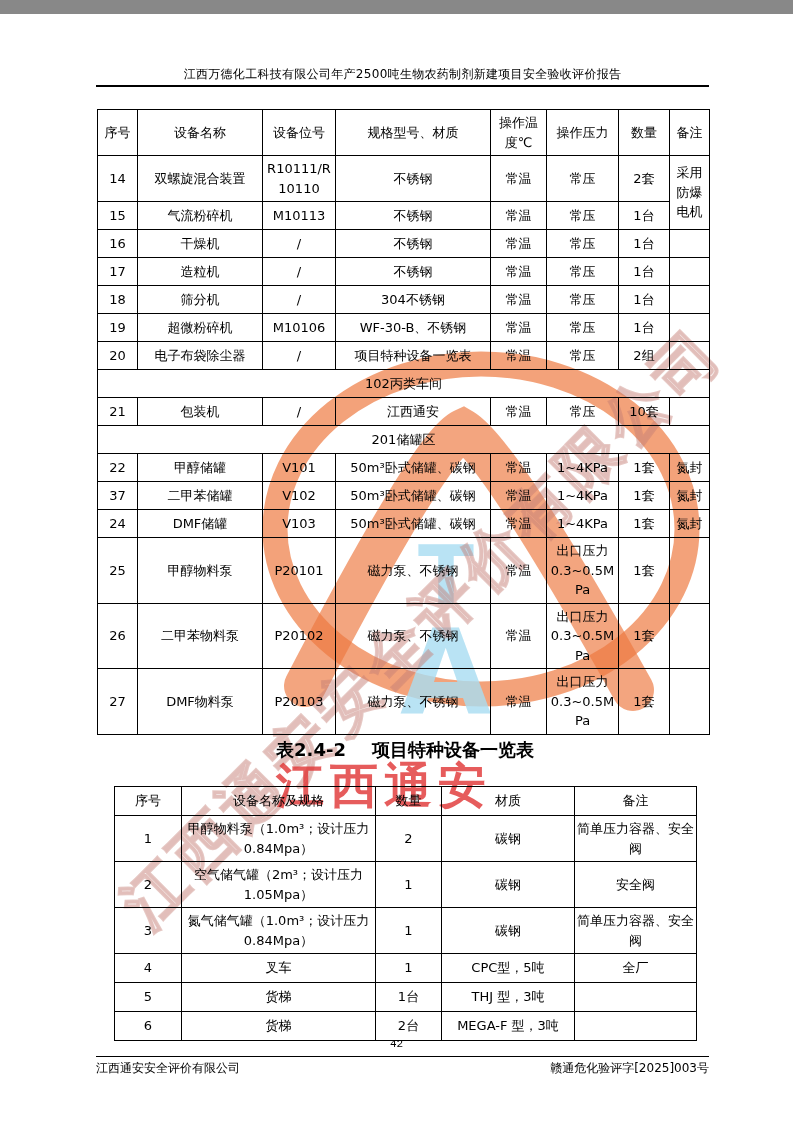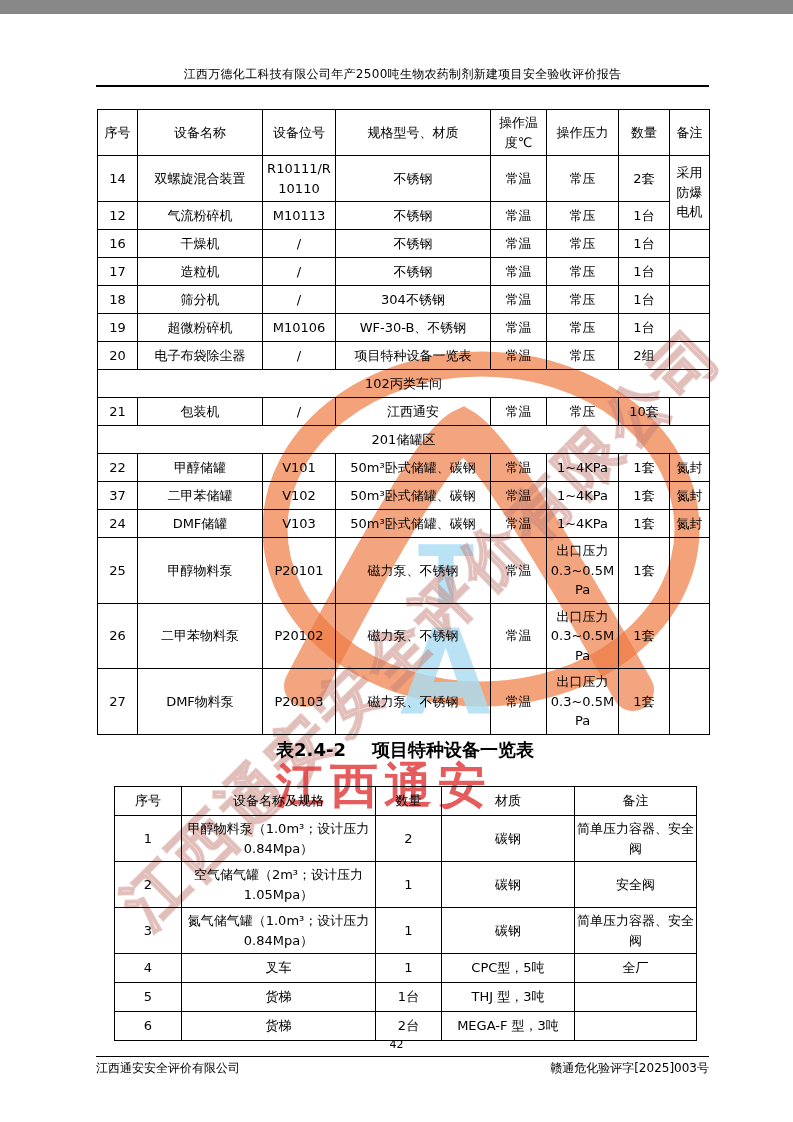--- a/index.html
+++ b/index.html
@@ -39,21 +39,21 @@
     position:absolute;left:103px;top:712px;font-size:19px;font-weight:bold;
     letter-spacing:1px;
   }
   .table-caption{
     position:absolute;left:114px;top:724px;width:582px;text-align:center;
     font-size:18px;font-weight:bold;
   }
   .table-caption .cap-label{margin-right:26px;}
   
   .page-number{
-    position:absolute;top:1024px;left:0;width:793px;text-align:center;font-size:11px;
+    position:absolute;top:1024px;left:0;width:793px;text-align:center;font-size:11px;font-family:Liberation Mono, monospace;
   }
   .footer-rule{
     position:absolute;top:1042px;left:96px;width:613px;height:0;border-top:1px solid #000;
   }
   .footer-bar{
     position:absolute;top:1046px;left:96px;width:613px;display:flex;
     justify-content:space-between;font-size:12px;
   }
   
   .wm-layer{
@@ -107,21 +107,21 @@
           <td>14</td>
           <td>双螺旋混合装置</td>
           <td>R10111/R10110</td>
           <td>不锈钢</td>
           <td>常温</td>
           <td>常压</td>
           <td>2套</td>
           <td rowspan="2">采用防爆电机</td>
         </tr>
         <tr>
-          <td>12</td>
+          <td>15</td>
           <td>气流粉碎机</td>
           <td>M10113</td>
           <td>不锈钢</td>
           <td>常温</td>
           <td>常压</td>
           <td>1台</td>
         </tr>
         <tr>
           <td>16</td>
           <td>干燥机</td>

